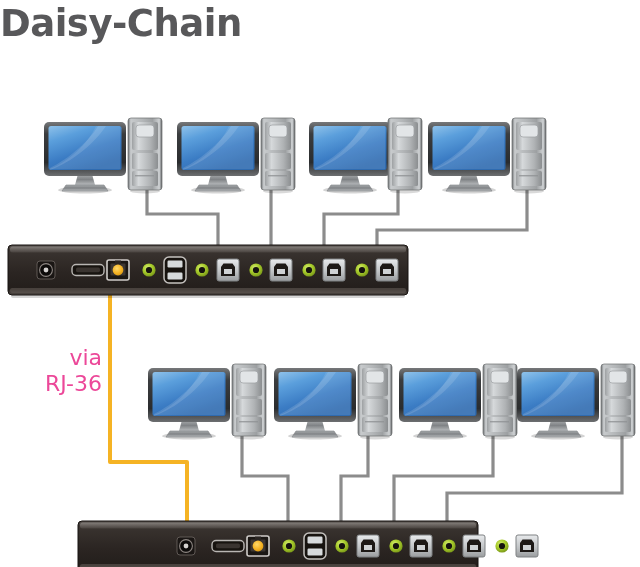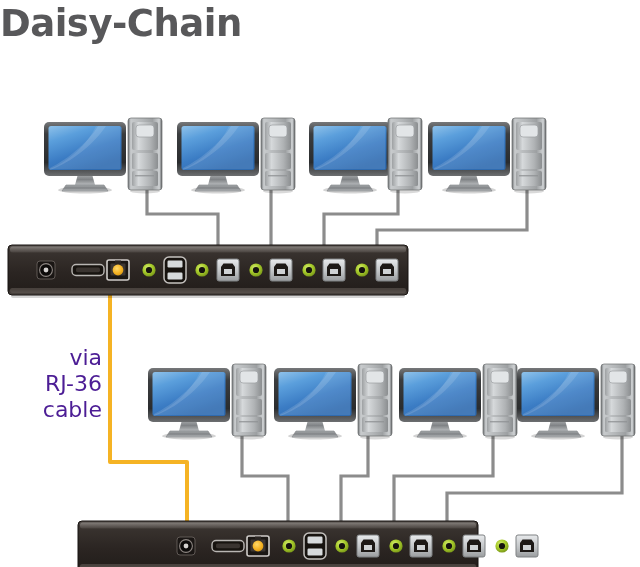--- a/index.html
+++ b/index.html
@@ -46,21 +46,21 @@
   #device-layer { z-index: 3; }
   #rj45-layer { z-index: 2; }
 
   
   #rj-label {
     position: absolute;
     left: 4px;
     top: 345px;
     width: 98px;
     text-align: right;
-    color: #4c1d95;
+    color: #ec4899;
     font-size: 22px;
     line-height: 26px;
     font-family: "DejaVu Sans", sans-serif;
     z-index: 4;
   }
   #rj-label div { white-space: nowrap; }
 </style>
 </head>
 <body>
 
@@ -442,16 +442,15 @@
             <path d="M520,552 L520,543 L522.5,539.5 L531.5,539.5 L534,543 L534,552 Z" fill="#1d1916"></path>
             <rect x="523" y="545" width="8" height="5" fill="#cfd2d4"></rect>
           </g>
         </g>
       </g>
   </svg>
 
   <div id="rj-label">
     <div>via</div>
     <div>RJ-36</div>
-    <div>cable</div>
   </div>
 
 </div>
 
 </body></html>

